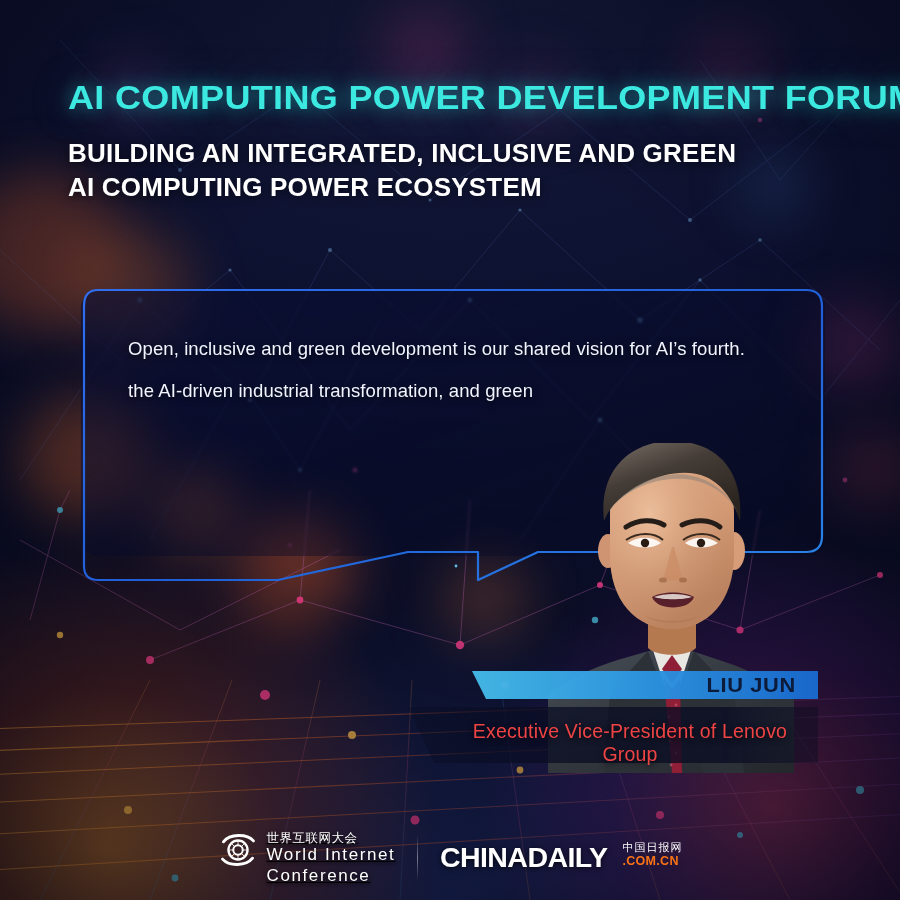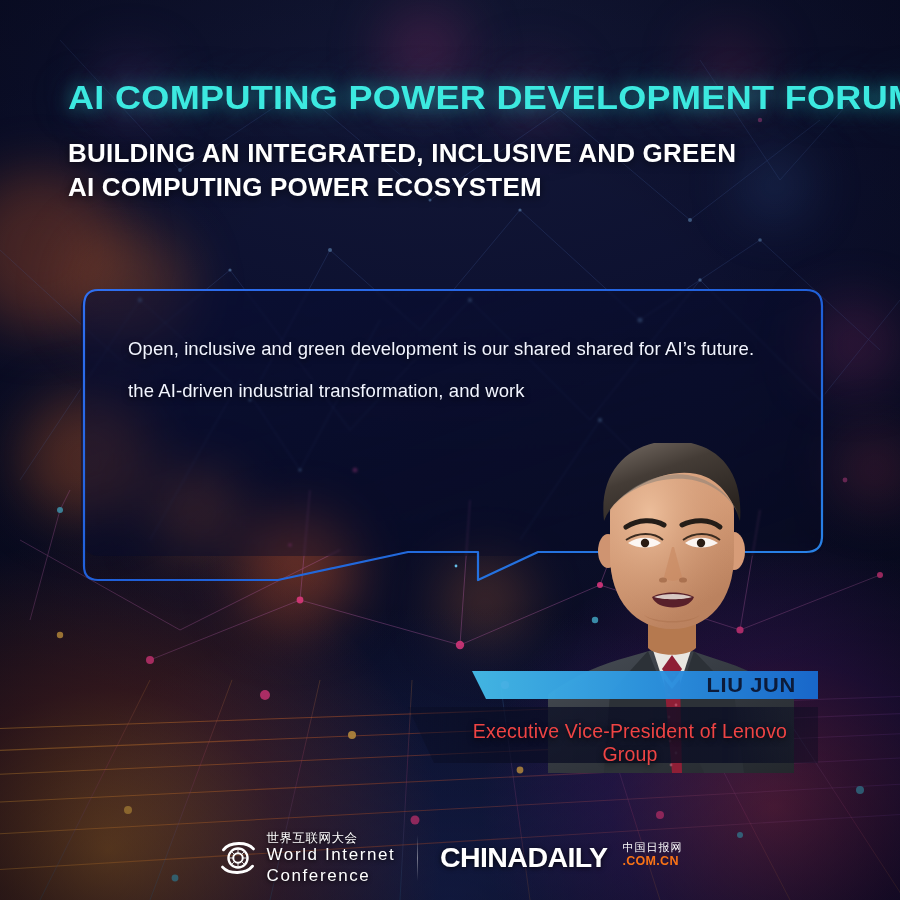--- a/index.html
+++ b/index.html
@@ -119,21 +119,21 @@
     text-align:center;
     font-size:19.5px; color:#ef4444; letter-spacing:.2px;
     text-shadow:0 2px 6px rgba(0,0,0,.8);
   }
 
   
   .footer{
     position:absolute; left:0; bottom:0; width:900px; height:84px;
     display:flex; align-items:center; justify-content:center; gap:0;
   }
-  .wic-logo{ display:flex; align-items:center; gap:9px; }
+  .wic-logo{ display:flex; gap:9px;text-decoration:underline; }
   .wic-mark{ width:40px; height:40px; }
   .wic-text{ line-height:1.22; color:#ffffff; text-shadow:0 1px 4px rgba(0,0,0,.85); }
   .wic-cn{ font-size:12.5px; letter-spacing:.5px; font-family:"DejaVu Sans", sans-serif; }
   .wic-en1, .wic-en2{ font-size:17px; letter-spacing:1.6px; }
   .divider{
     width:1px; height:46px; margin:0 22px;
     background:linear-gradient(180deg, rgba(255,255,255,0) 0%, rgba(255,255,255,.42) 50%, rgba(255,255,255,0) 100%);
   }
   .cd-logo{ position:relative; display:flex; align-items:flex-start; }
   .cd-main{
@@ -304,22 +304,22 @@
                Q 6,296 6,282
                L 6,268
                L 6,22
                Q 6,6 20,6 Z" fill="none" stroke="url(#bubGrad)" stroke-width="2.2" stroke-linejoin="round"></path>
 
       <path d="M 330,268 L 265,298 L 330,298" fill="none" stroke="#2a86e8" stroke-width="2" opacity="0"></path>
       <circle cx="378" cy="282" r="1.4" fill="#6fd0ff" opacity=".9"></circle>
     </svg>
 
     <div class="quote">
-      <p>Open, inclusive and green development is our shared shared for AI’s future.</p>
-      <p>the AI-driven industrial transformation, and work</p>
+      <p>Open, inclusive and green development is our shared vision for AI’s fourth.</p>
+      <p>the AI-driven industrial transformation, and green</p>
     </div>
   </div>
 
   <div class="portrait">
     <svg width="246" height="330" viewBox="0 0 246 330">
       <defs>
         <clipPath id="pclip">
             <rect x="0" y="0" width="246" height="330"></rect>
           </clipPath>
         <linearGradient id="suitG" x1="0" y1="0" x2="1" y2="1">

